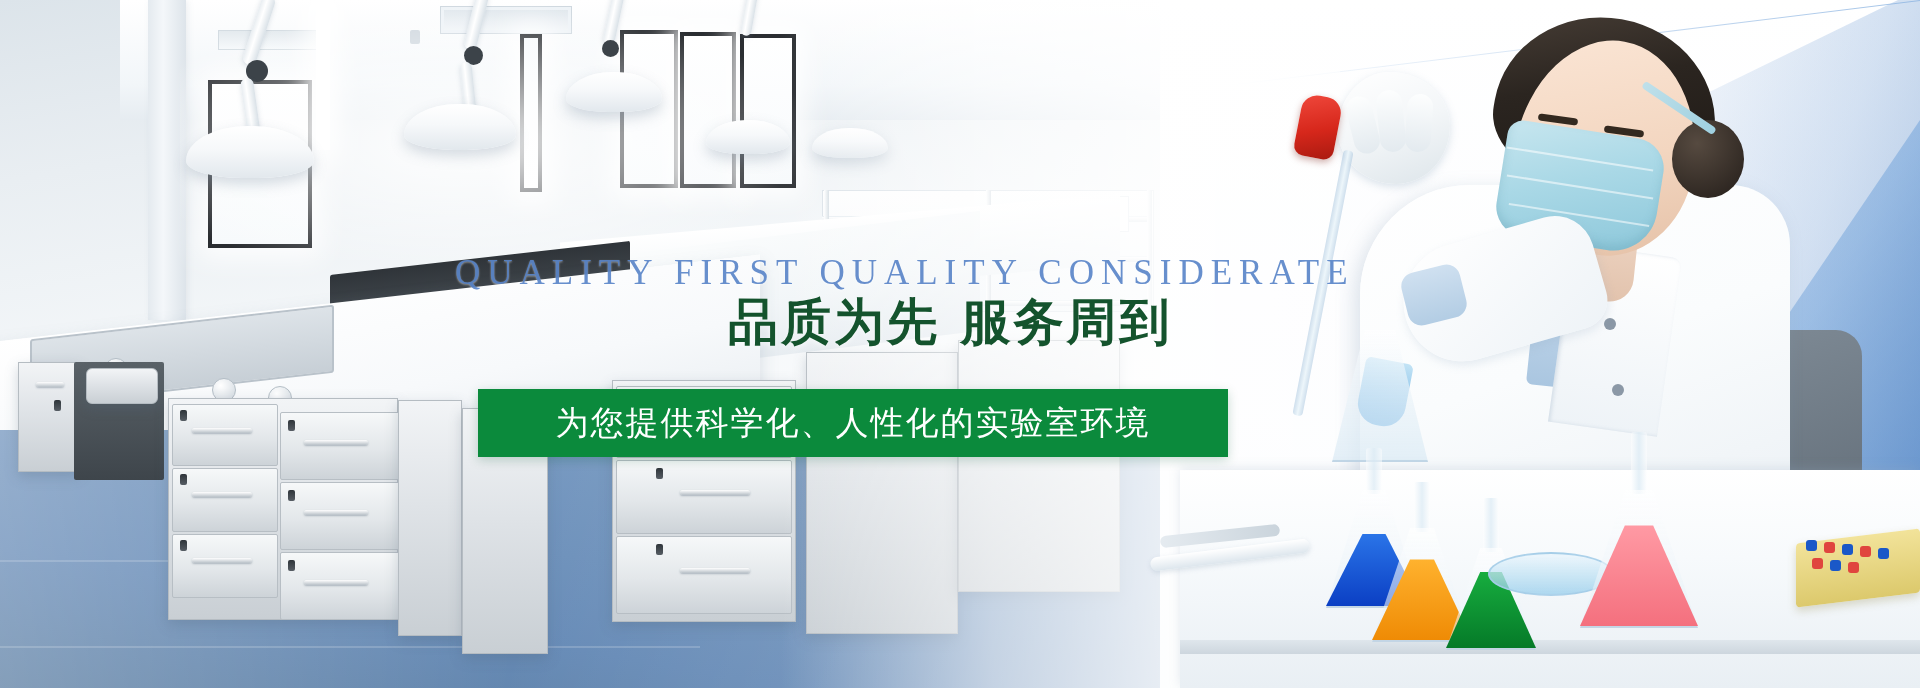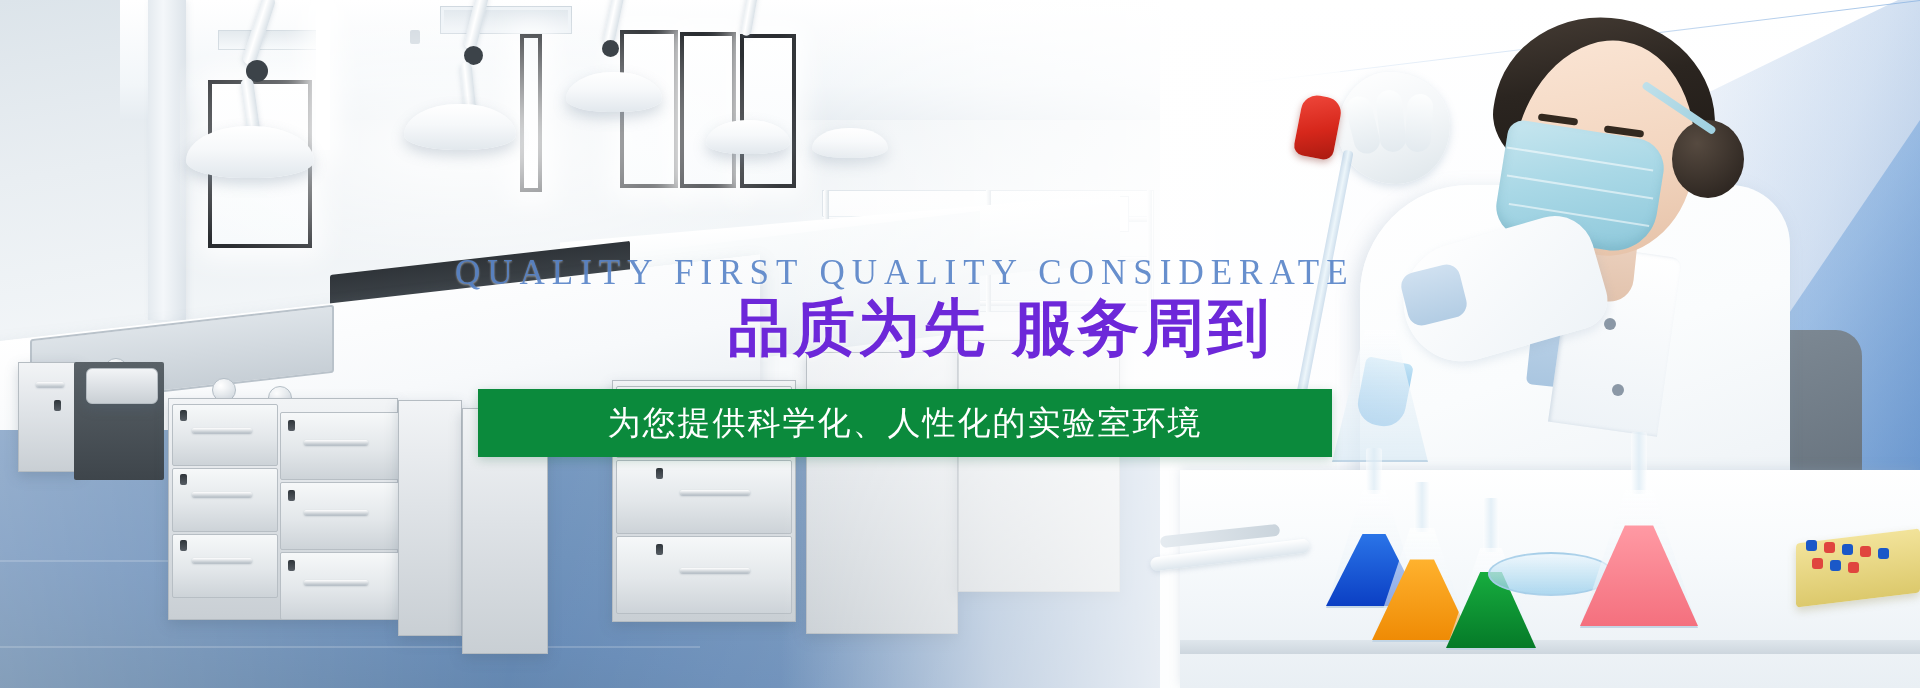--- a/index.html
+++ b/index.html
@@ -411,31 +411,31 @@
     color:#5b86c9;
     opacity:.92;
     white-space:nowrap;
     text-shadow:0 1px 2px rgba(255,255,255,.55);
   }
 
   .headline{
     position:absolute;left:728px;top:297px;
     font-family:"DejaVu Sans","Liberation Sans",sans-serif;
     font-weight:bold;
-    font-size:62px;
+    font-size:50px;
     line-height:1;
     letter-spacing:3px;
-    color:#6d28d9;
+    color:#14532d;
     white-space:nowrap;
     text-shadow:0 2px 5px rgba(255,255,255,.55);
   }
 
   .subbar{
     position:absolute;left:478px;top:389px;
-    width:854px;height:68px;
+    width:750px;height:68px;
     background:#0b8a3c;
     display:flex;align-items:center;justify-content:center;
     box-shadow:0 3px 10px rgba(10,90,50,.22);
   }
   .subbar-text{
     font-family:"DejaVu Sans","Liberation Sans",sans-serif;
     font-size:33px;
     letter-spacing:2px;
     color:#ffffff;
     white-space:nowrap;

